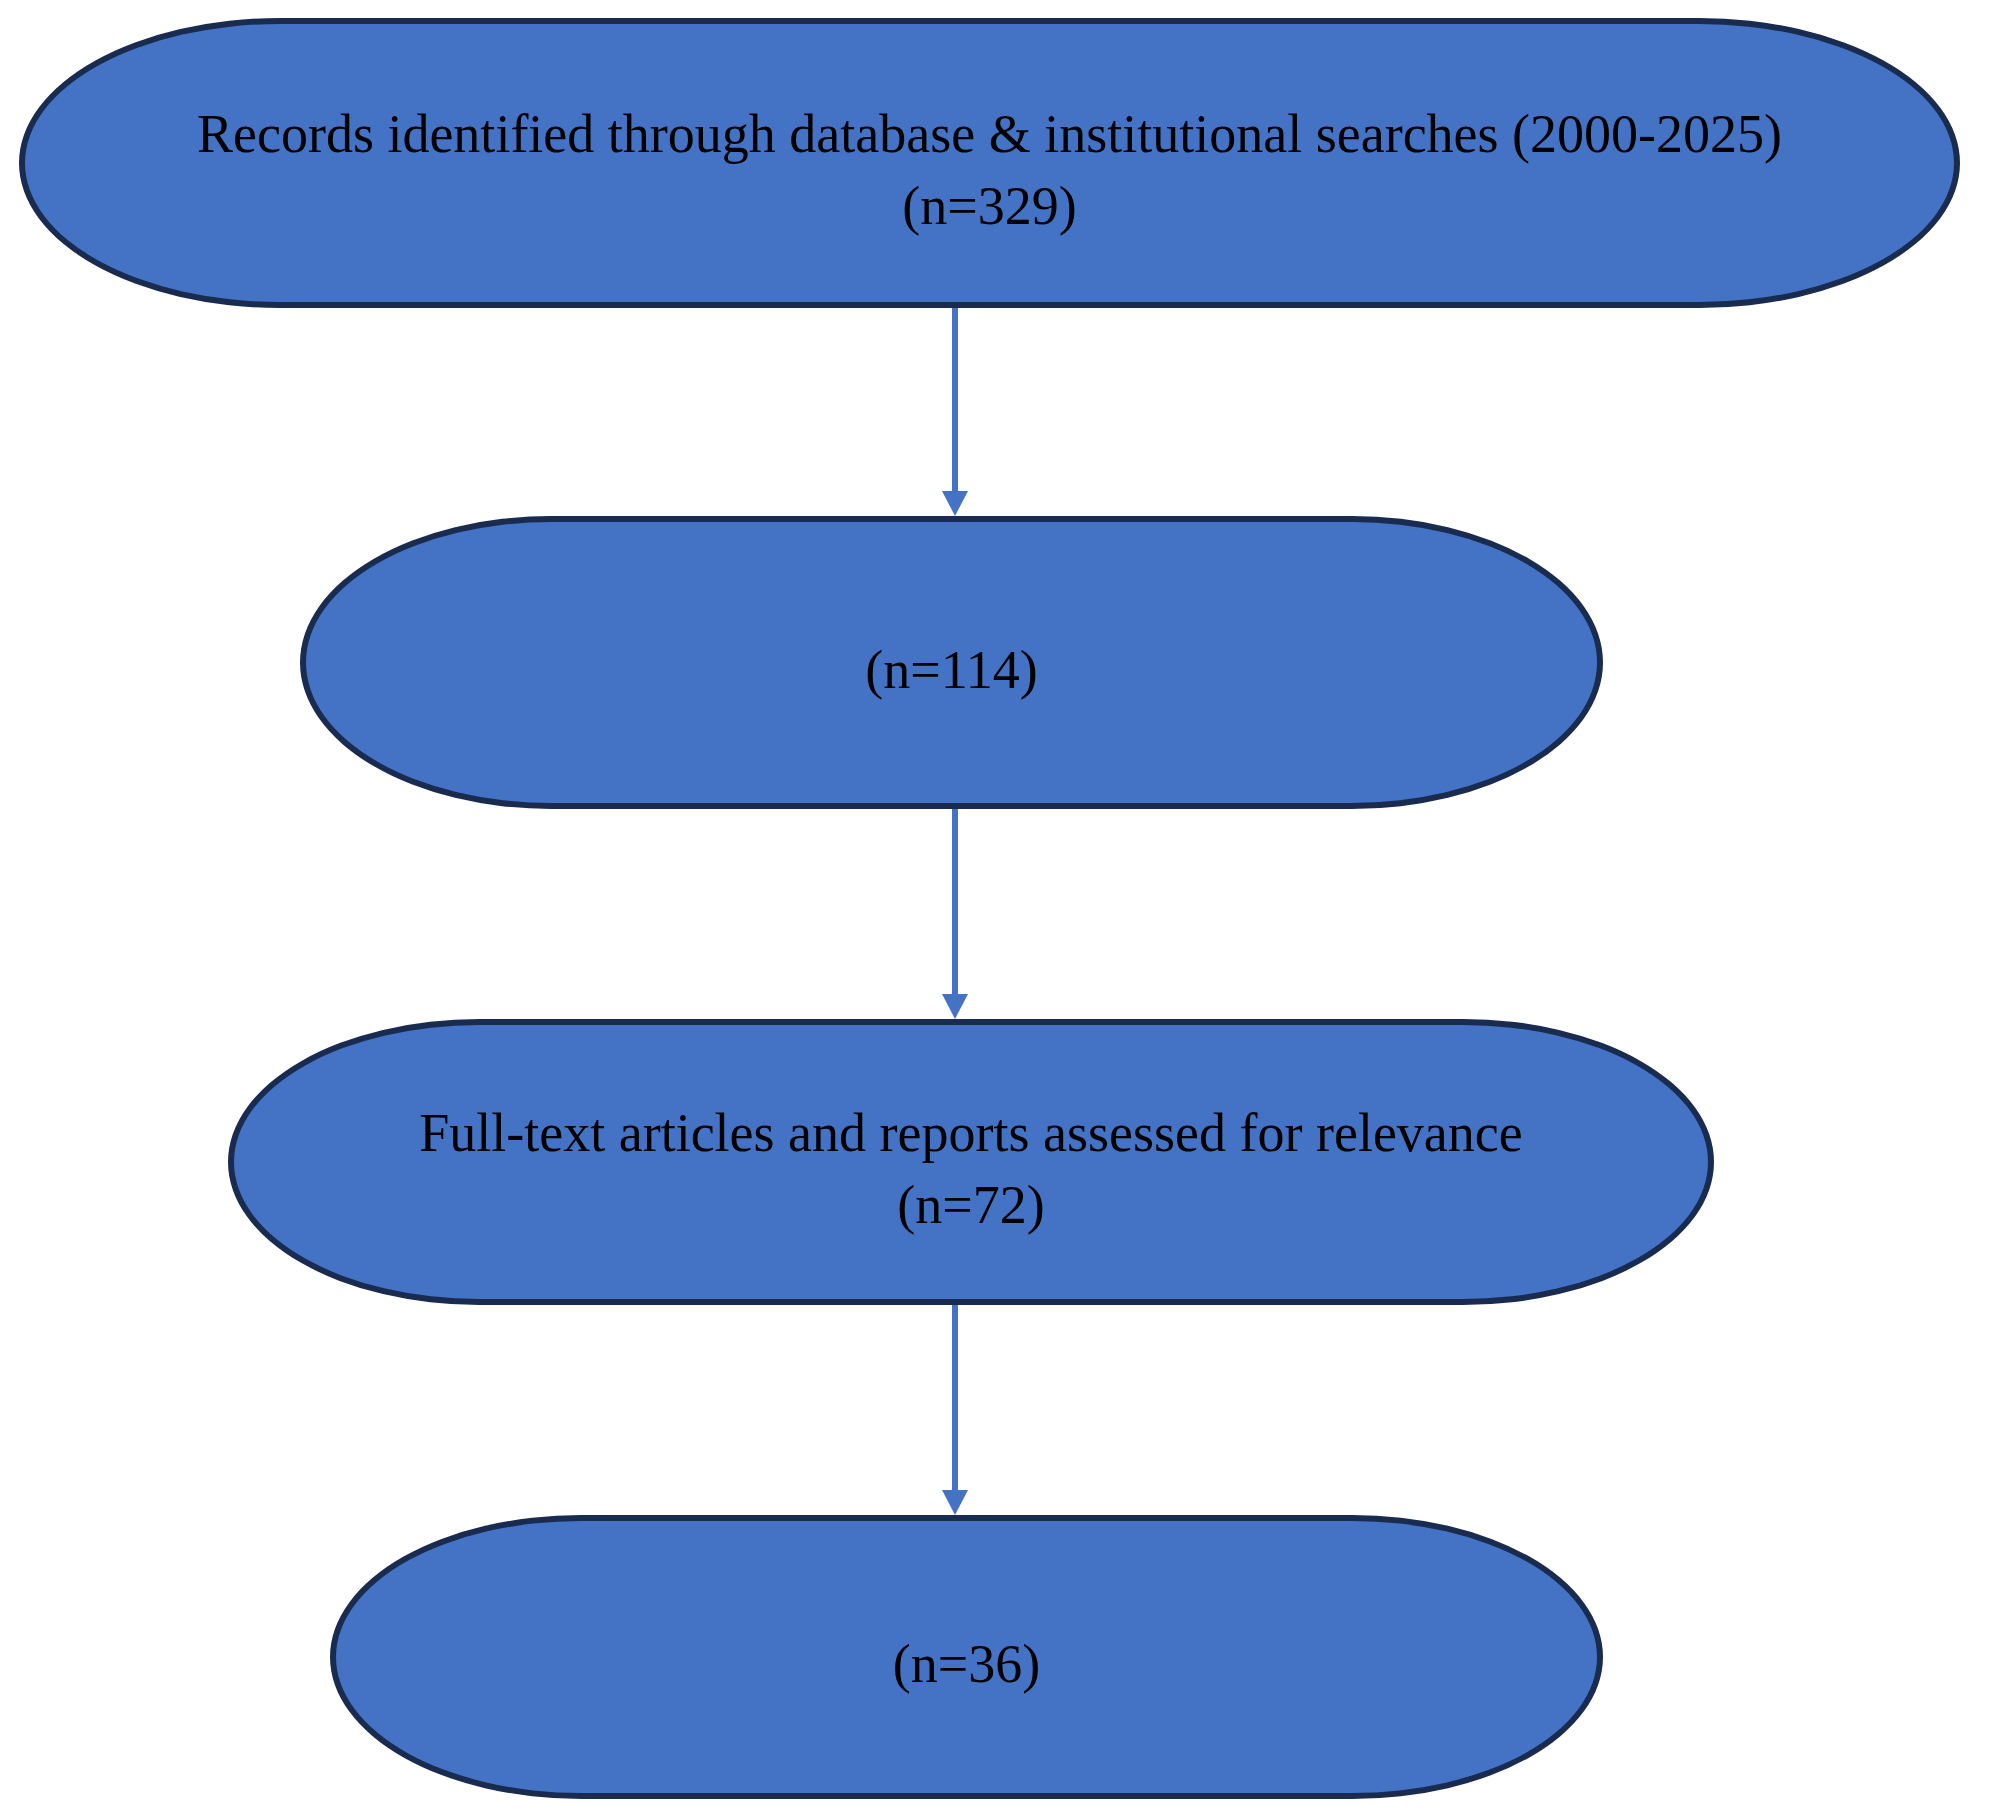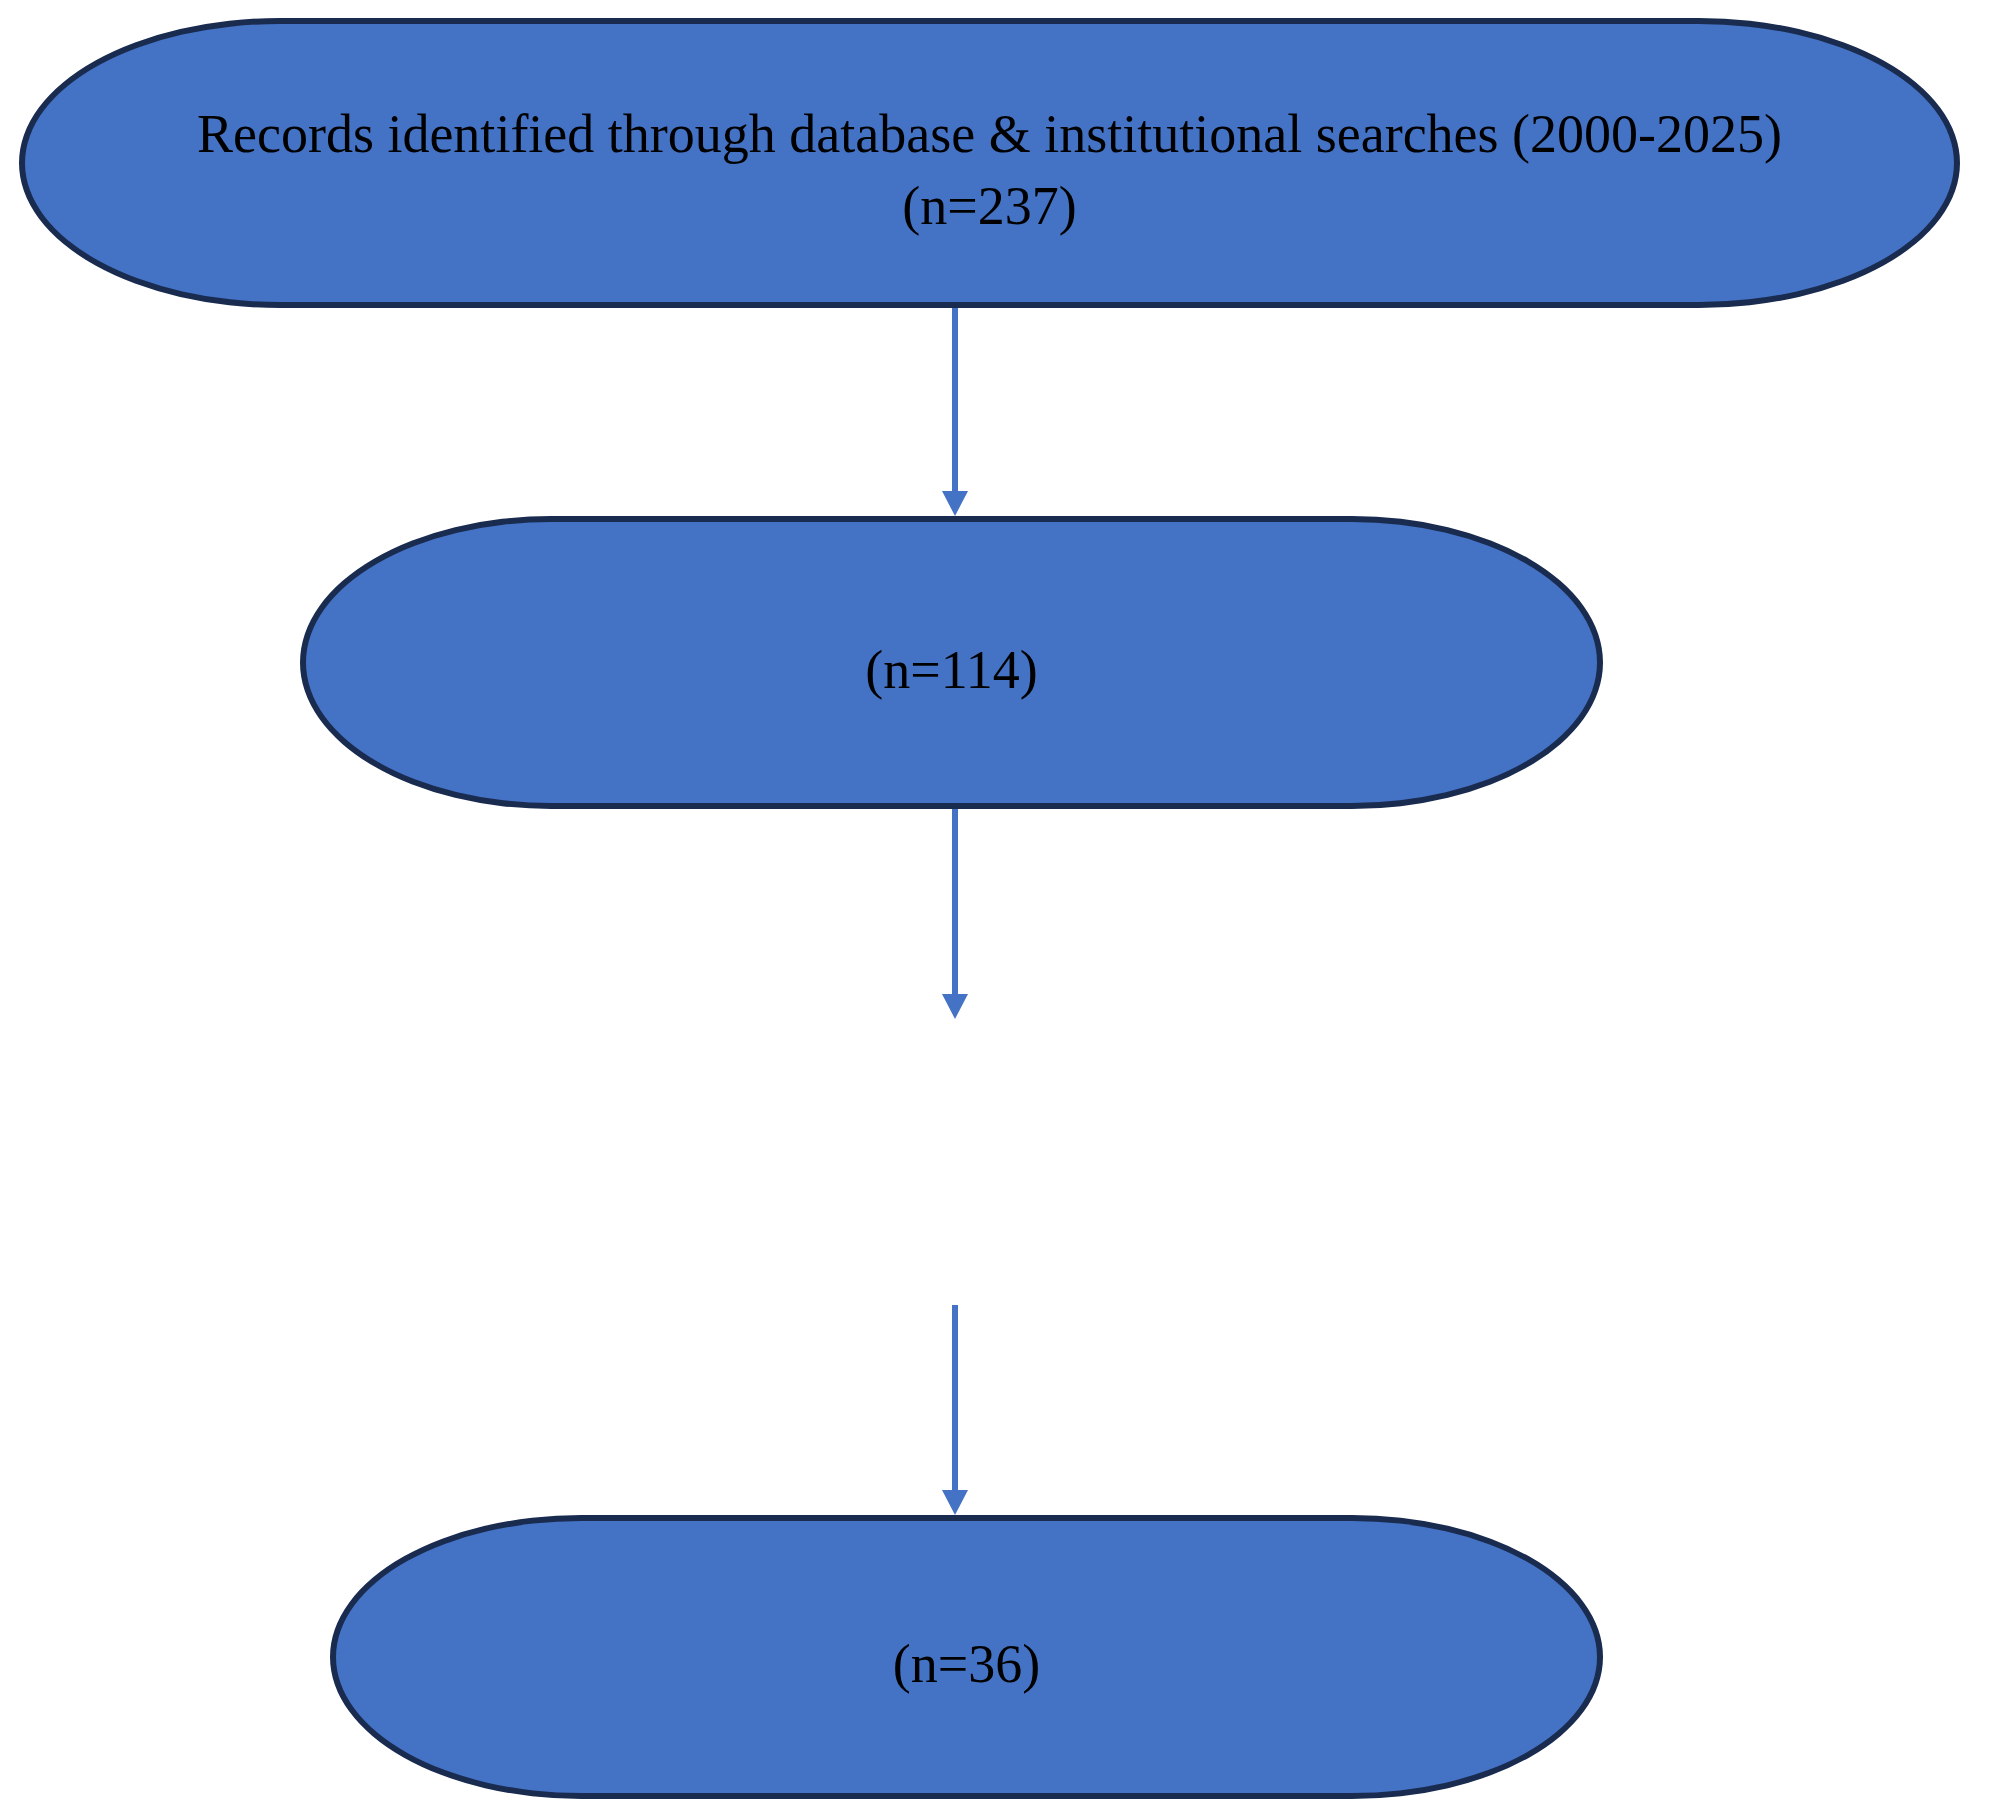--- a/index.html
+++ b/index.html
@@ -85,31 +85,35 @@
   #arrow-2 { top: 809px; height: 185px; }
   #arrow-3 { top: 1305px; height: 185px; }
 </style>
 </head>
 <body>
 
 <div class="canvas">
 
   <div class="node" id="node-records">
     <div class="line">Records identified through database &amp; institutional searches (2000-2025)</div>
-    <div class="line">(n=237)</div>
+    <div class="line">(n=329)</div>
   </div>
 
   <div class="arrow" id="arrow-1"></div>
 
   <div class="node" id="node-duplicates">
     <div class="line">(n=114)</div>
   </div>
 
   <div class="arrow" id="arrow-2"></div>
 
+  <div class="node" id="node-fulltext">
+    <div class="line">Full-text articles and reports assessed for relevance</div>
+    <div class="line">(n=72)</div>
+  </div>
 
   <div class="arrow" id="arrow-3"></div>
 
   <div class="node" id="node-included">
     <div class="line">(n=36)</div>
   </div>
 
 </div>
 
 

